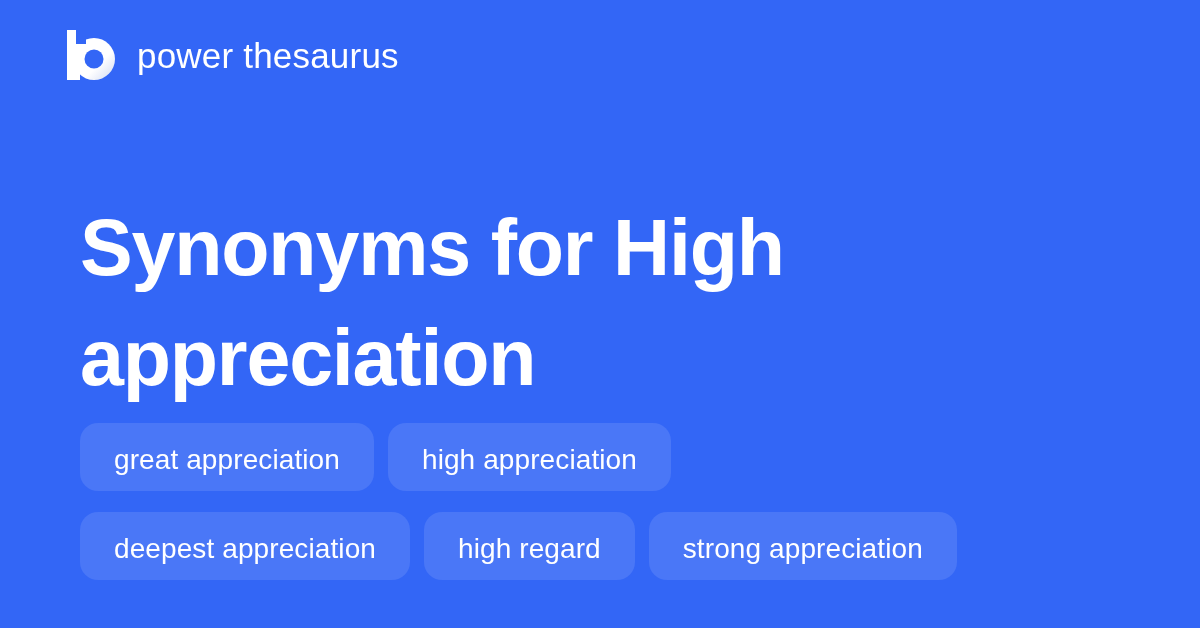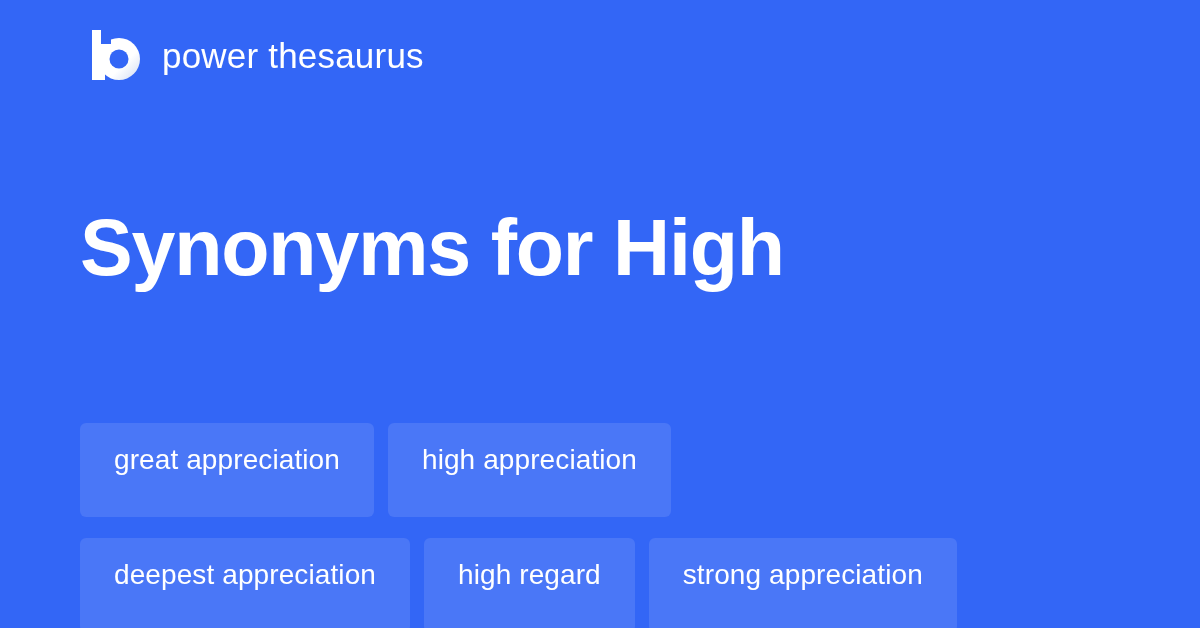--- a/index.html
+++ b/index.html
@@ -18,21 +18,21 @@
     position: relative;
     width: 1200px;
     height: 628px;
     background: #3366f6;
     box-sizing: border-box;
   }
 
   
   .brand {
     position: absolute;
-    left: 92px;
+    left: 67px;
     top: 27px;
     display: flex;
     align-items: center;
     gap: 22px;
     height: 56px;
   }
   .logo-mark {
     width: 48px;
     height: 50px;
     position: relative;
@@ -78,24 +78,24 @@
   }
   .chip-row {
     display: flex;
     gap: 14px;
     margin-bottom: 21px;
   }
   .chip-row:last-child {
     margin-bottom: 12px;
   }
   .chip {
-    height: 94px;
+    height: 68px;
     box-sizing: border-box;
     background: #4a77f7;
-    border-radius: 6px;
+    border-radius: 18px;
     color: #ffffff;
     font-size: 28px;
     font-weight: 400;
     line-height: 74px;
     text-align: center;
     padding: 0 34px;
     white-space: nowrap;
     letter-spacing: 0.1px;
   }
 </style>
@@ -121,20 +121,21 @@
         <circle cx="27" cy="29" r="9.5" fill="#3366f6"></circle>
 
         <rect x="9" y="0" width="10" height="14" fill="#3366f6"></rect>
       </svg>
     </span>
     <span class="brand-name">power thesaurus</span>
   </div>
 
   <h1 class="headline">
     <span class="hl-line">Synonyms for High</span>
+    <span class="hl-line">appreciation</span>
   </h1>
 
   <div class="chips">
 
     <div class="chip-row">
       <div class="chip">great appreciation</div>
       <div class="chip">high appreciation</div>
     </div>
 
     <div class="chip-row">

